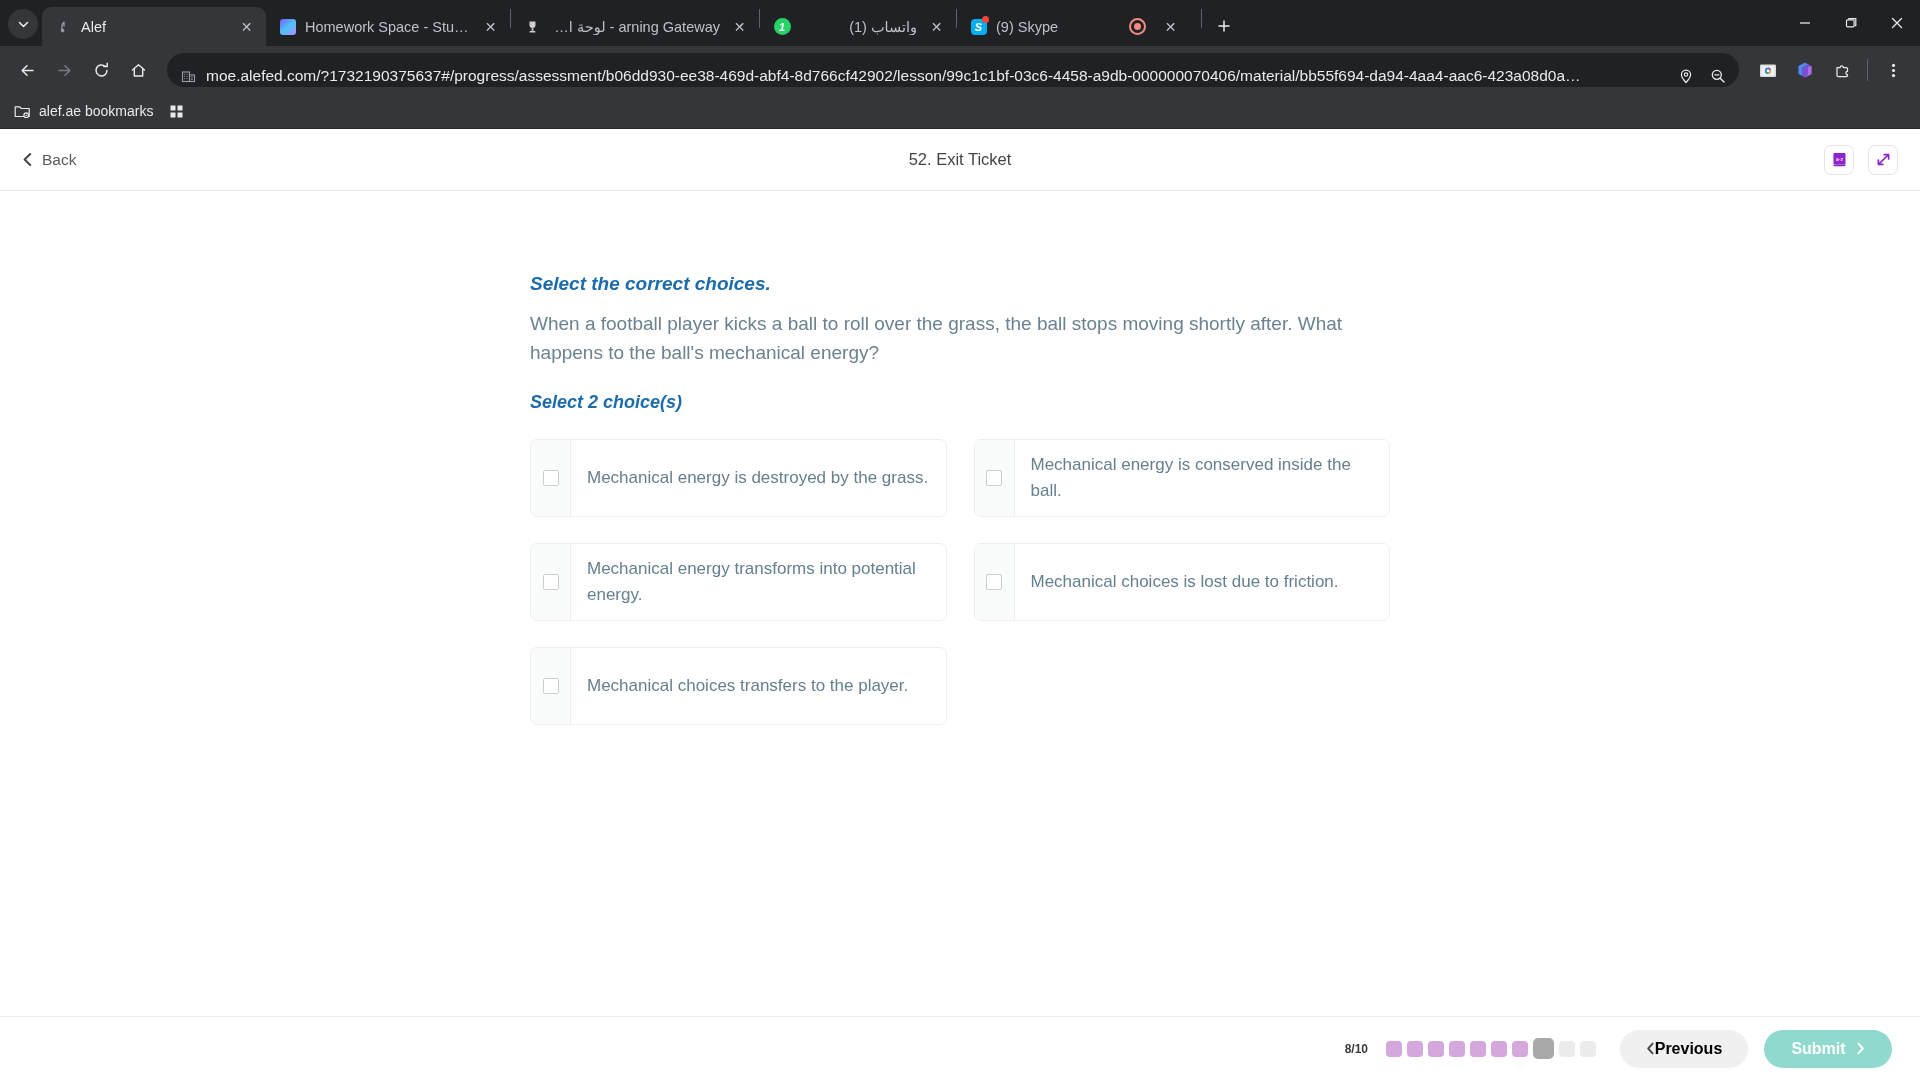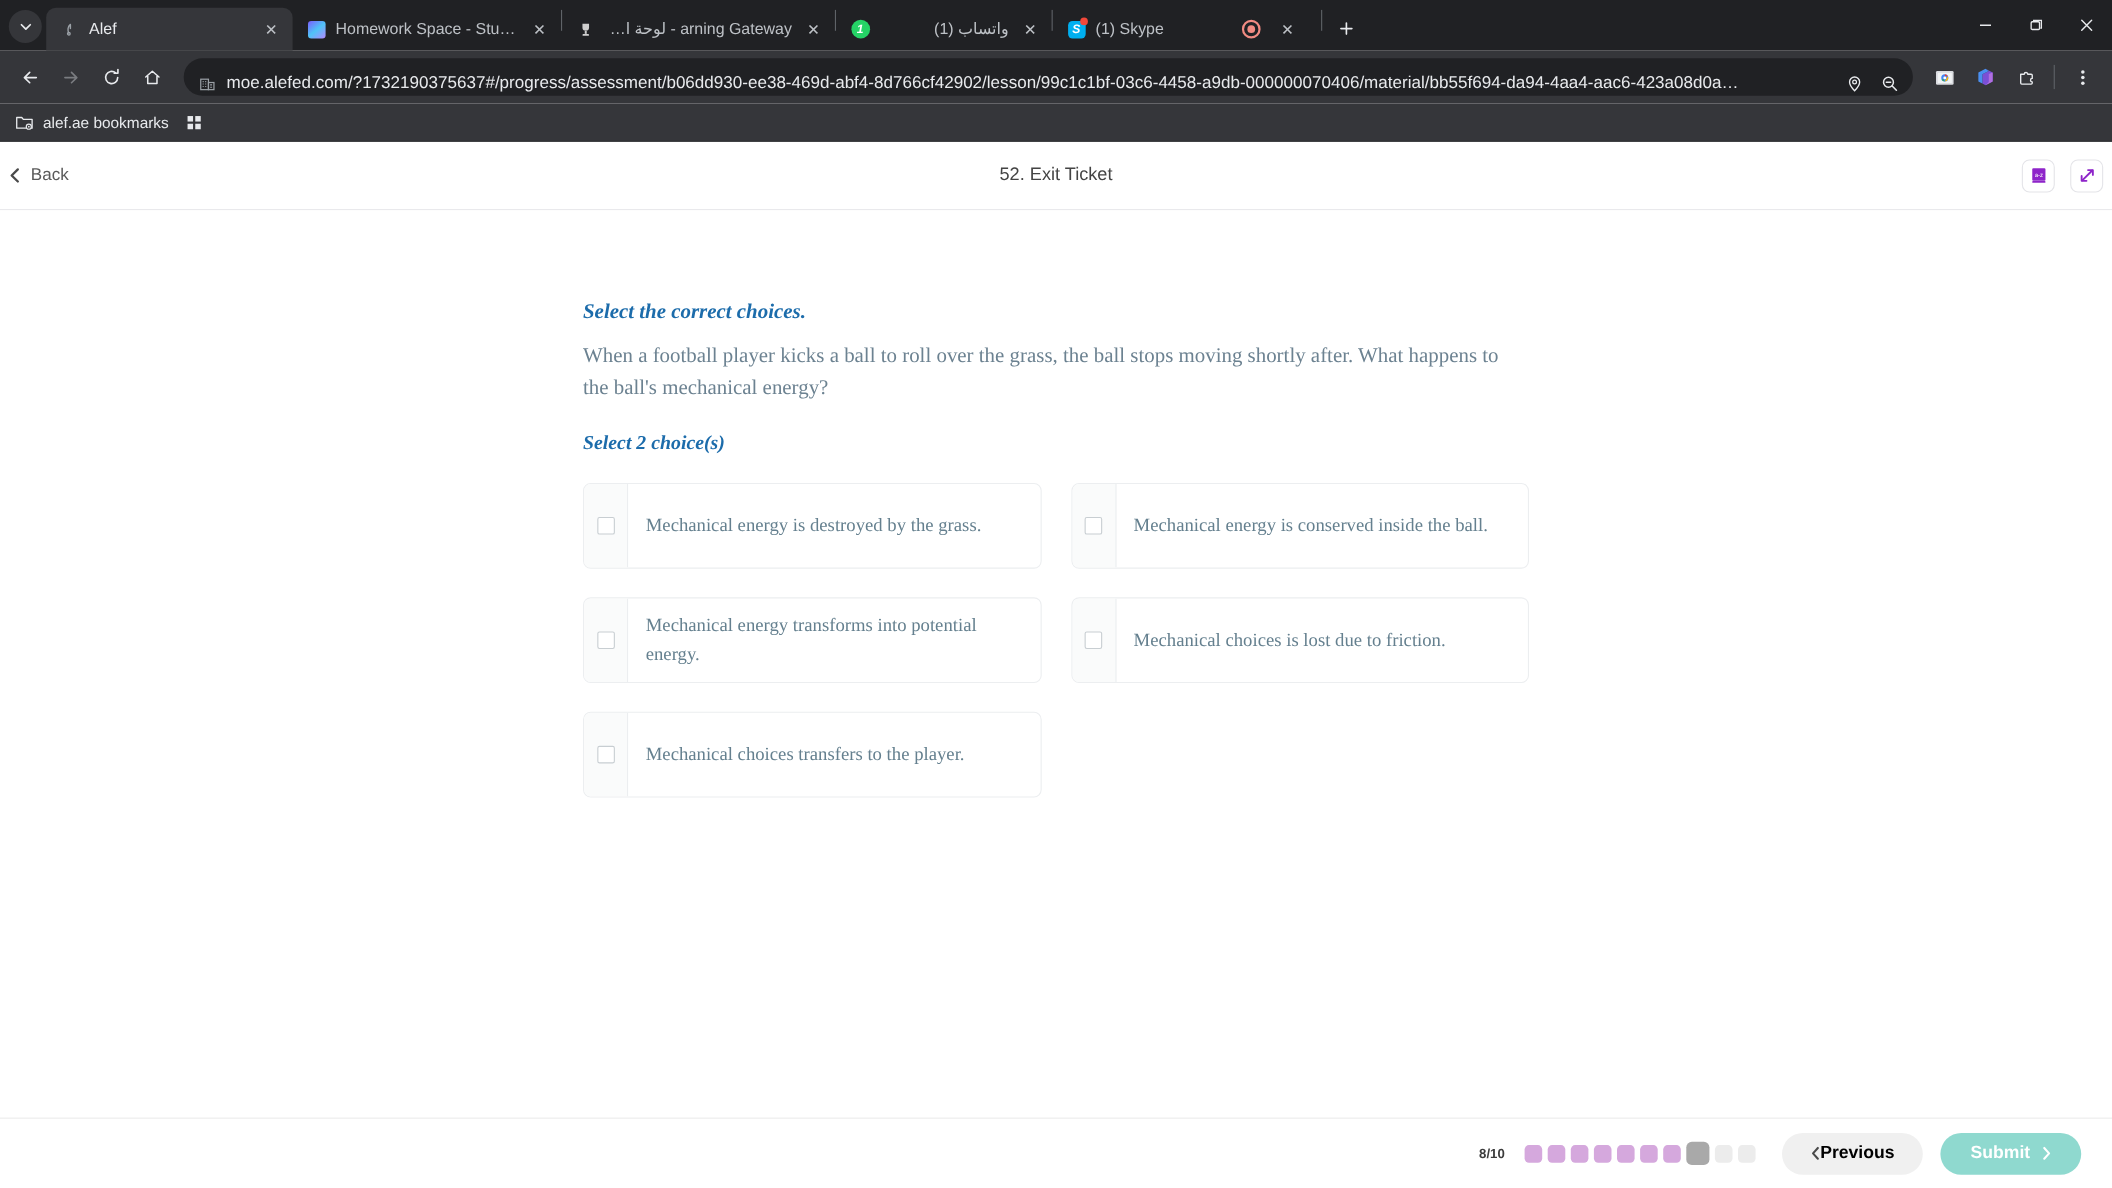--- a/index.html
+++ b/index.html
@@ -150,21 +150,21 @@
     color: #e8eaed; font-size: 14px;
   }
 
   
   .viewport { flex: 1 1 auto; background: #fff; display: flex; flex-direction: column; position: relative; }
 
   .app-header {
     height: 62px; flex: none;
     border-bottom: 1px solid #e9e9ec;
     display: flex; align-items: center;
-    padding: 0 8px; position: relative;
+    padding: 0 22px; position: relative;
   }
   .back-btn {
     display: flex; align-items: center; gap: 9px;
     color: #5a5a5a; font-size: 15.5px;
   }
   .back-btn .chev { font-size: 15px; color: #4a4a4a; font-weight: bold; }
   .app-title {
     position: absolute; left: 0; right: 0;
     text-align: center;
     font-size: 16.5px; color: #444;
@@ -175,21 +175,20 @@
     width: 30px; height: 30px; border-radius: 7px;
     border: 1px solid #e4e4e8;
     display: flex; align-items: center; justify-content: center;
     background: #fff;
   }
 
   .content {
     flex: 1 1 auto;
     overflow: hidden;
     padding-top: 82px;
-    font-family: Liberation Serif, serif;
   }
   .qwrap { width: 860px; margin: 0 auto; }
 
   .q-prompt {
     font-size: 19px; font-weight: bold; font-style: italic;
     color: #1c6cab; margin-bottom: 14px;
   }
   .q-text {
     font-size: 19px; color: #6c8291; line-height: 1.55;
     margin-bottom: 24px;
@@ -322,21 +321,21 @@
       <span class="tab-title rtl">واتساب (1)</span>
       <span class="tab-close">✕</span>
     </div>
     <div class="tab-sep"></div>
 
     <div class="tab" style="width:148px">
       <span class="favicon fav-skype">
         <i class="sk">S</i>
           <i class="badge"></i>
       </span>
-      <span class="tab-title">(1) Skype</span>
+      <span class="tab-title">(9) Skype</span>
     </div>
 
     <div class="tab" style="width:96px;justify-content:center;gap:14px">
       <span class="favicon">
           <i class="rec-dot">
             <i></i>
           </i>
         </span>
       <span class="tab-close">✕</span>
     </div>

